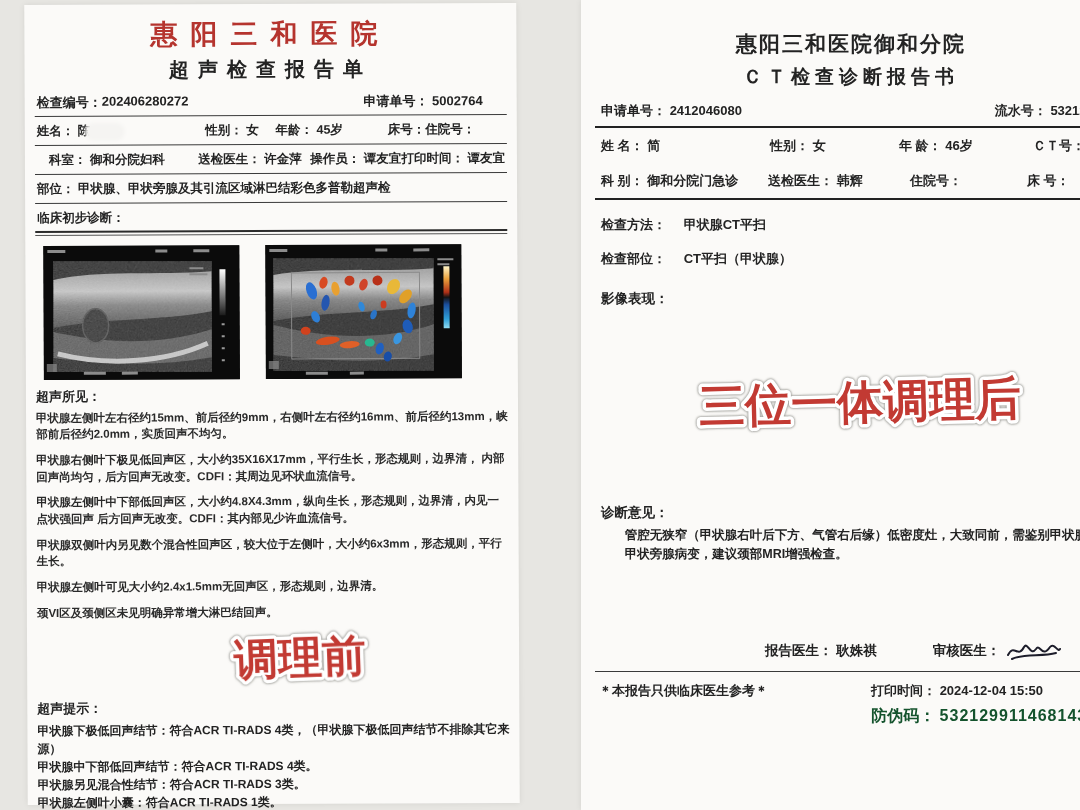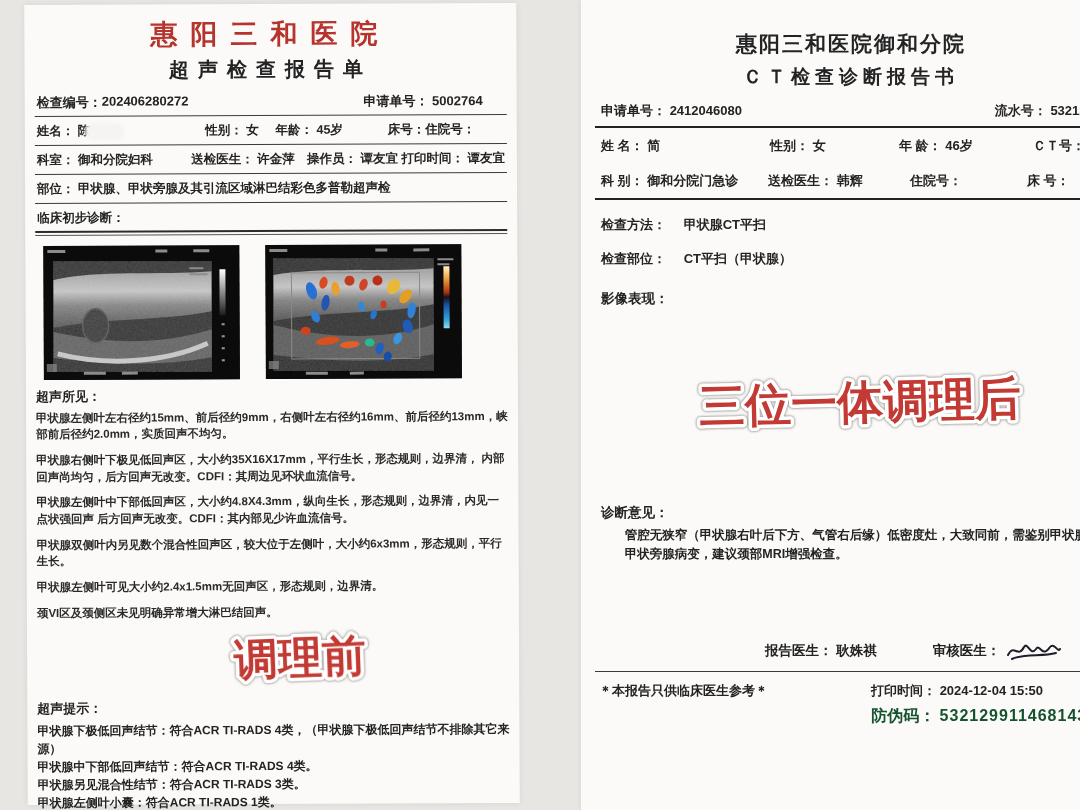--- a/index.html
+++ b/index.html
@@ -27,21 +27,21 @@
   .page-left .report-title{font-size:20px;letter-spacing:9px;text-align:center;font-weight:bold;margin-top:4px;}
   .l-num-row{display:flex;font-size:13px;margin:10px 2px 4px 2px;}
   .l-num-row .right-part{margin-left:auto;margin-right:22px;}
   .l-row{display:flex;align-items:baseline;font-size:12.5px;padding:6px 2px 5px 2px;}
   .l-row span{white-space:nowrap;}
   .cell{display:inline-block;}
   .l-patient .c1{width:36%;}
   .l-patient .c2{width:15%;}
   .l-patient .c3{width:18%;}
   .l-patient .c4{width:14%;text-align:right;}
-  .l-dept .c1{width:36%;}
+  .l-dept .c1{width:36%;margin-left:12px;}
   .l-dept .c2{width:27%;}
   .l-dept .c3{width:22%;}
   .blur-patch{display:inline-block;width:34px;height:12px;background:#f5f4f2;border-radius:6px;box-shadow:0 0 4px 3px #f5f4f2;vertical-align:middle;margin-left:-6px;}
   .clinical{font-size:12.5px;font-weight:bold;padding:6px 2px 4px 2px;}
   .dbl-line{border:0;border-top:2px solid #2c2c2c;border-bottom:1px solid #555;height:1.5px;margin:0;}
 
   .us-strip{display:flex;gap:26px;margin:10px 0 6px 8px;}
   .us-img{width:196px;height:134px;background:#000;}
 
   .sec-title{font-size:13px;font-weight:bold;margin:8px 0 4px 0;}

